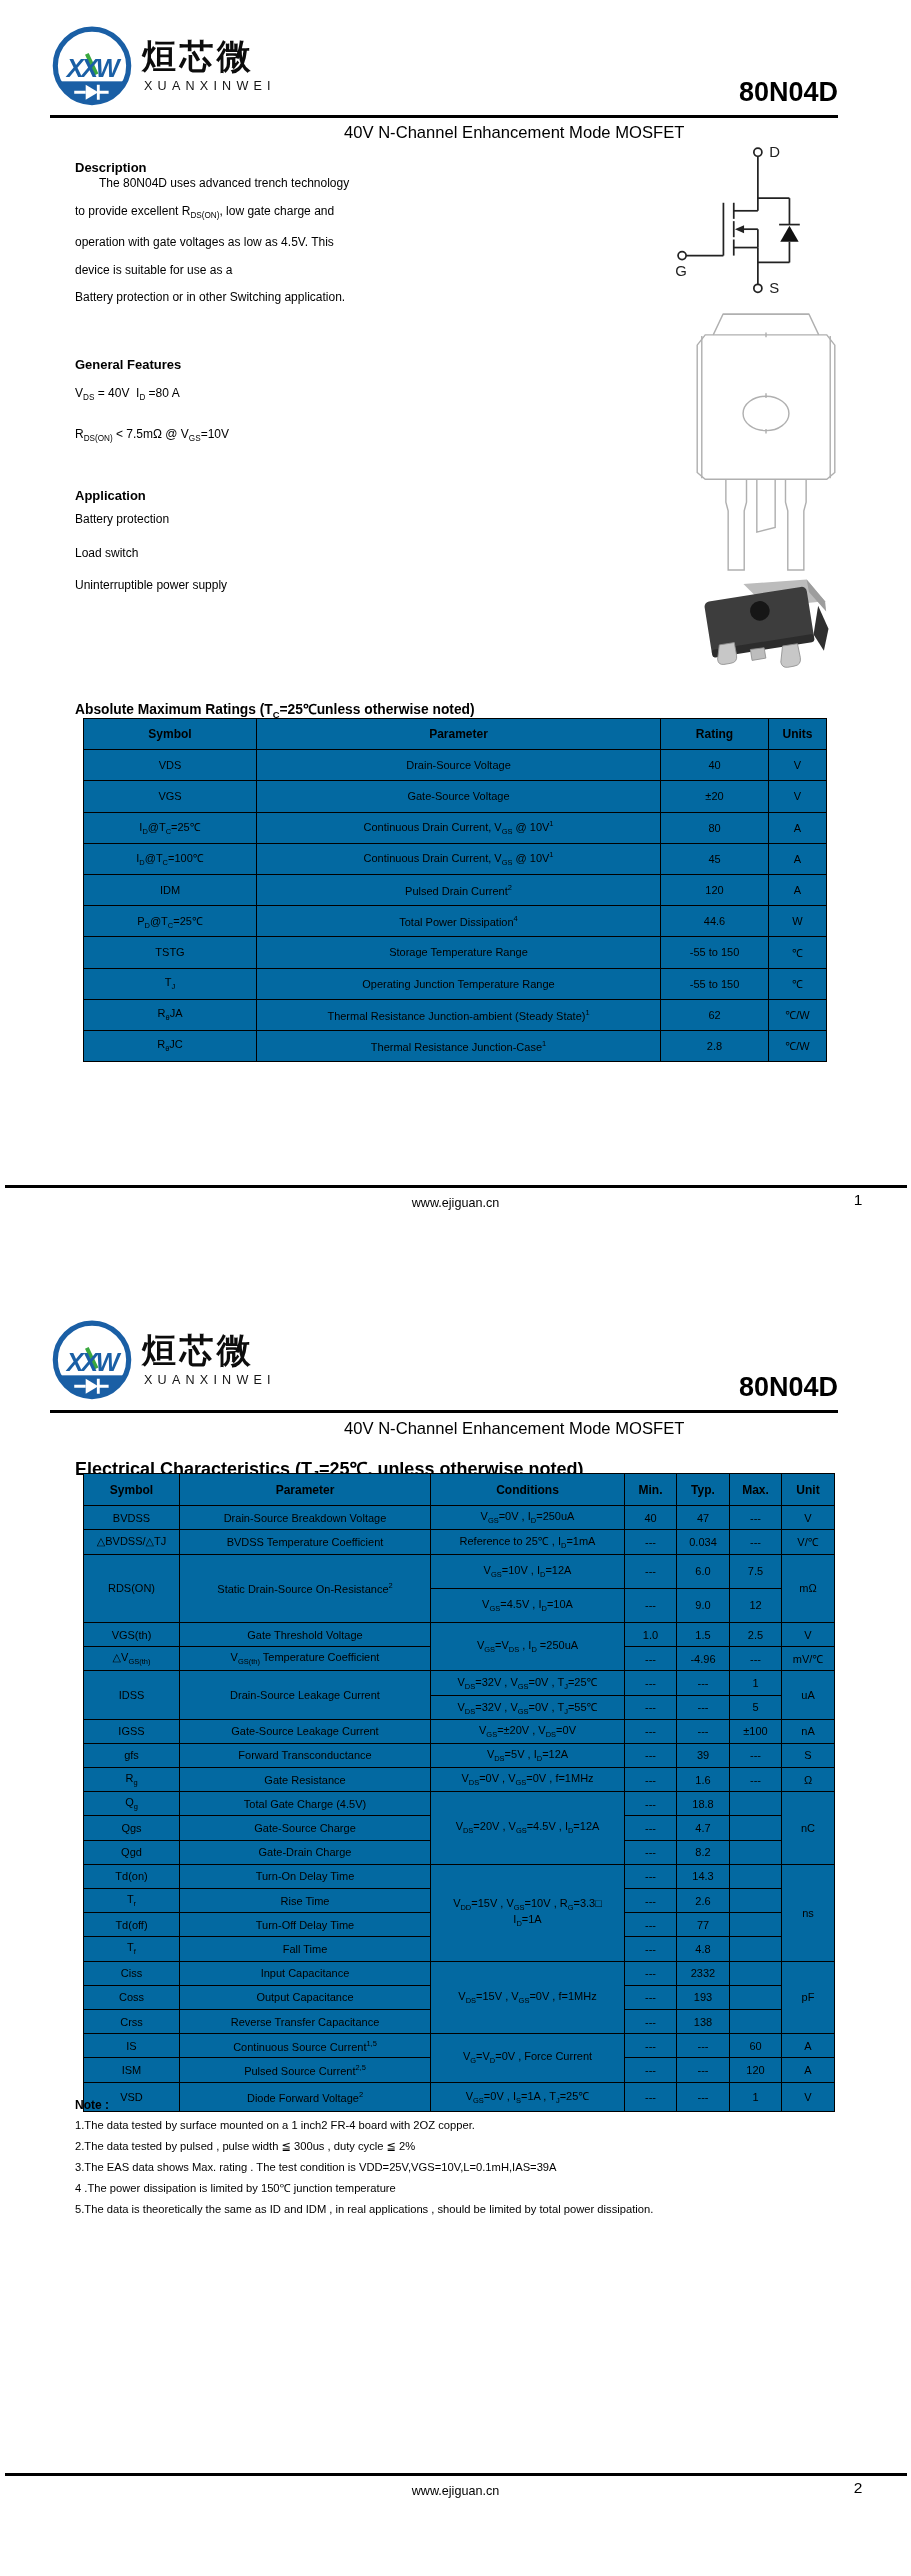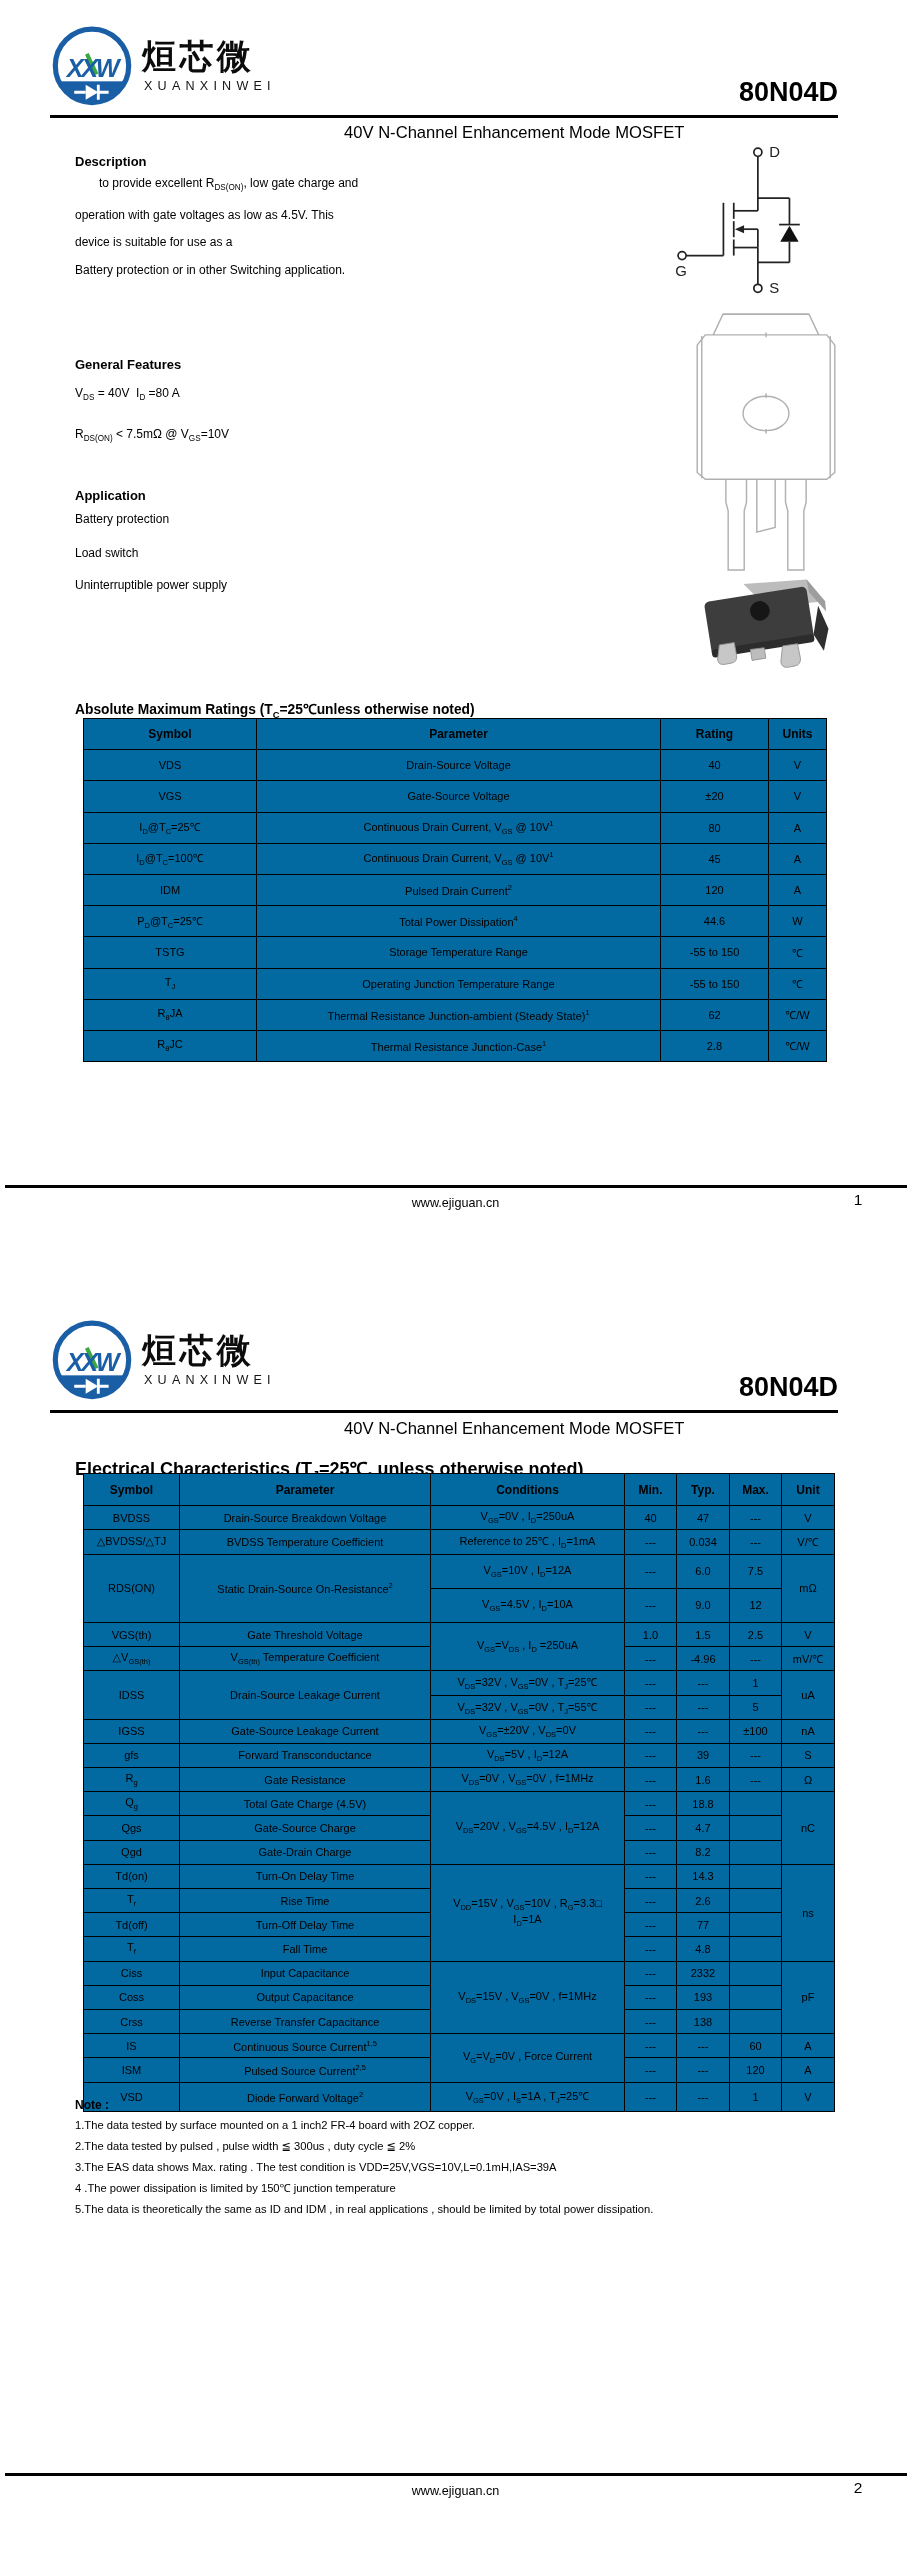--- a/index.html
+++ b/index.html
@@ -64,22 +64,23 @@
       <text x="75" y="93" text-anchor="middle" font-size="44" font-style="italic" font-weight="bold" fill="#1a5fa5" letter-spacing="-4">XXW</text>
     </svg>
     <div class="logo-cn">烜芯微</div>
     <div class="logo-en">XUANXINWEI</div>
   </div>
 
   <div class="abs part-number">80N04D</div>
   <div class="abs hdr-rule"></div>
   <div class="abs subtitle">40V N-Channel Enhancement Mode MOSFET</div>
 
-  <div class="abs sec-title" style="left:75px;top:154px;">Description</div>
+  <div class="abs sec-title" style="left:75px;top:160px;">Description</div>
   <div class="abs desc-block" style="left:75px;top:170px;width:453px;">
+    <div class="line">The 80N04D uses advanced trench technology</div>
     <div class="line">to provide excellent R<sub>DS(ON)</sub>, low gate charge and</div>
     <div class="line">operation with gate voltages as low as 4.5V. This</div>
     <div class="line">device is suitable for use as a</div>
     <div class="line">Battery protection or in other Switching application.</div>
   </div>
 
   <div class="abs sec-title" style="left:75px;top:357px;">General Features</div>
   <div class="abs line" style="left:75px;top:386px;">V<sub>DS</sub> = 40V  I<sub>D</sub> =80 A</div>
   <div class="abs line" style="left:75px;top:427px;">R<sub>DS(ON)</sub> &lt; 7.5mΩ @ V<sub>GS</sub>=10V</div>
 

